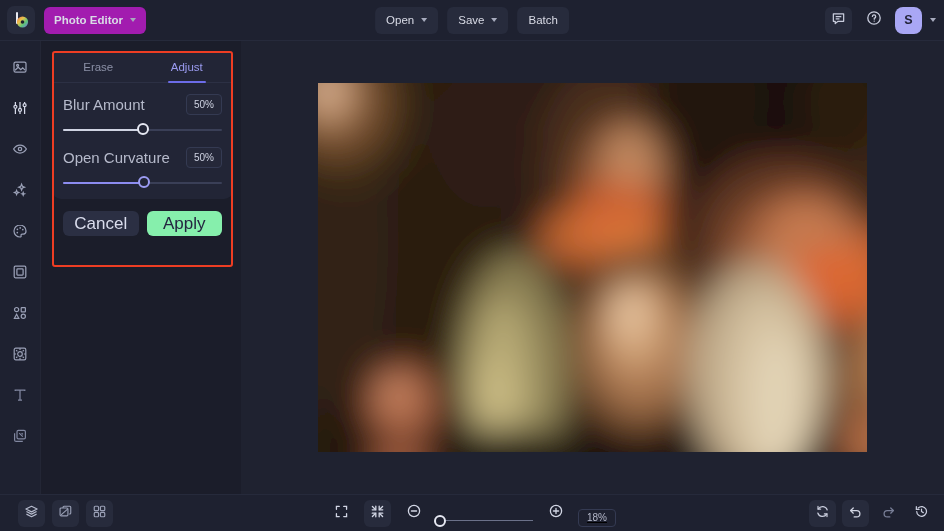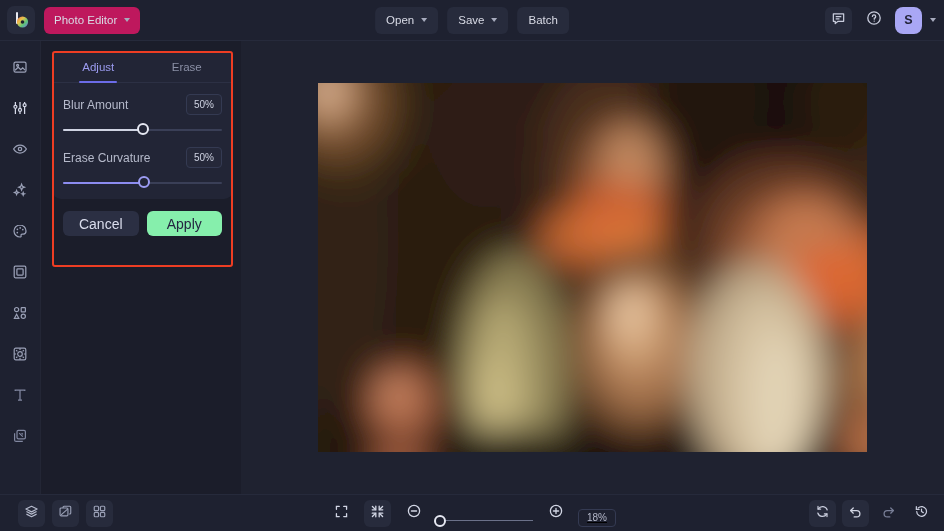--- a/index.html
+++ b/index.html
@@ -28,25 +28,26 @@
     width: 28px; height: 28px; margin-left: 7px;
     border-radius: 7px; background: #272b3c;
     display: flex; align-items: center; justify-content: center;
   }
   .logo {
     width: 19px; height: 19px; position: relative;
   }
   .logo svg { display:block; }
   .app-menu {
     margin-left: 9px; height: 27px;
-    background: #be185d; border-radius: 6px;
+    background: #a21caf; border-radius: 6px;
     display: flex; align-items: center; gap: 7px;
     padding: 0 10px;
     color: #d9dbe6; font-size: 11.5px;
     cursor: pointer;
+    font-weight: bold;
   }
   .chev {
     width: 0; height: 0;
     border-left: 3.5px solid transparent;
     border-right: 3.5px solid transparent;
     border-top: 4px solid #a7abbd;
   }
   .center-actions {
     position: absolute; left: 50%; transform: translateX(-50%);
     display: flex; gap: 9px; align-items: center;
@@ -144,21 +145,21 @@
     content: ""; position: absolute; bottom: -1px;
     left: 50%; transform: translateX(-50%);
     width: 38px; height: 2px; background: #6c6ce8; border-radius: 2px;
   }
 
   .ctrl { padding: 0 11px; margin-top: 11px; }
   .ctrl-row {
     display: flex; align-items: center; justify-content: space-between;
     margin-bottom: 8px;
   }
-  .ctrl-label { color: #b6bacb; font-size: 12px; }
+  .ctrl-label { color: #b6bacb; font-size: 15px; }
   .ctrl-val {
     min-width: 36px; height: 21px; border-radius: 4px;
     border: 1px solid #343a52; background: #252839;
     color: #cfd3e2; font-size: 10px;
     display: flex; align-items: center; justify-content: center;
     padding: 0 5px;
   }
   .slider {
     position: relative; height: 13px; cursor: pointer;
   }
@@ -189,21 +190,21 @@
   }
   .blade.sel {
     border-color: #7b7bea; background: #2e3150; color: #c9cbf5;
   }
 
   .panel-actions {
     display: flex; gap: 8px; padding: 12px 11px 0 11px;
   }
   .btn {
     flex: 1; height: 25px; border-radius: 6px;
-    font-size: 14px; cursor: pointer; border: none;
+    font-size: 17px; cursor: pointer; border: none;
     display: flex; align-items: center; justify-content: center;
     font-family: "Liberation Sans", sans-serif;
   }
   .btn.cancel { background: #2b2f43; color: #dadded; }
   .btn.apply { background: #86efac; color: #242540; }
 
   
   .canvas-area {
     flex: 1; background: #1f2230;
     display: flex; align-items: center; justify-content: center;
@@ -402,44 +403,44 @@
       </div>
     </div>
 
     <div class="panel-col">
 
 
       <div class="panel-card">
         <div class="highlight-box"></div>
 
         <div class="tabs">
+          <div class="tab">
+            <span>Erase</span>
+          </div>
           <div class="tab active">
             <span>Adjust</span>
-          </div>
-          <div class="tab">
-            <span>Erase</span>
           </div>
         </div>
 
         <div class="ctrl">
           <div class="ctrl-row">
             <span class="ctrl-label">Blur Amount</span>
             <span class="ctrl-val">50%</span>
           </div>
           <div class="slider">
             <div class="track"></div>
             <div class="fill" id="f0" style="width: 50%;"></div>
             <div class="knob" id="k0" style="left: 50%;"></div>
           </div>
         </div>
 
 
         <div class="ctrl">
           <div class="ctrl-row">
-            <span class="ctrl-label">Erase Curvature</span>
+            <span class="ctrl-label">Open Curvature</span>
             <span class="ctrl-val">50%</span>
           </div>
           <div class="slider">
             <div class="track"></div>
             <div class="fill accent" id="f2" style="width: 51%;"></div>
             <div class="knob accent" id="k2" style="left: 51%;"></div>
           </div>
         </div>
 
 

